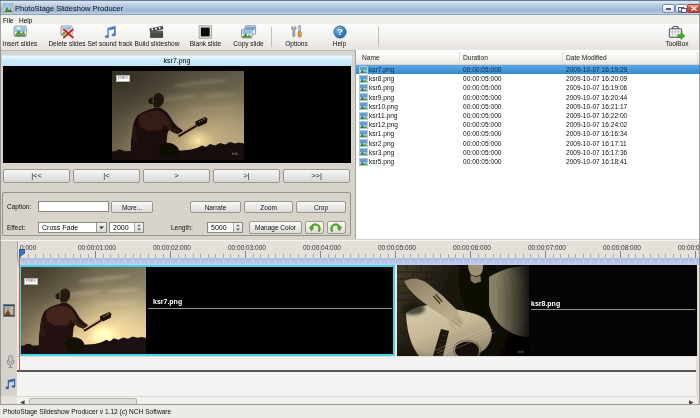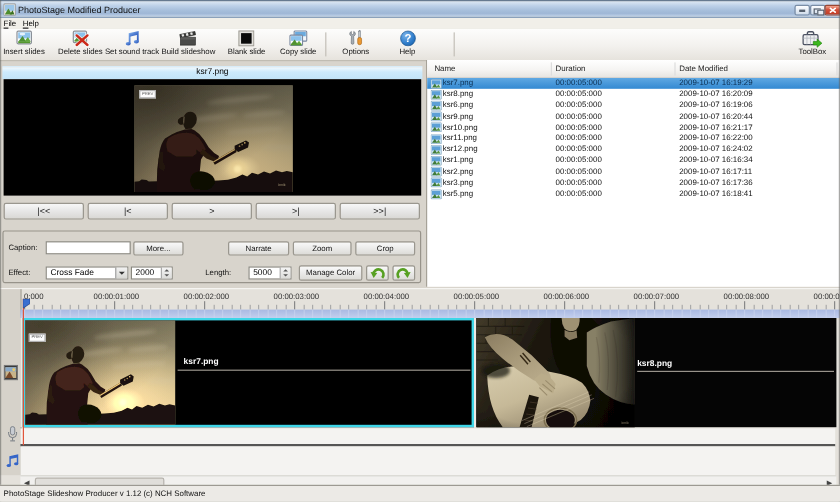--- a/index.html
+++ b/index.html
@@ -79,21 +79,21 @@
 <body>
 <div id="win">
 
   <div class="abs" id="title">
     <svg class="abs" style="left:3px;top:2px" width="10" height="10">
         <rect width="10" height="10" rx="1" fill="#e8e6e0" stroke="#888"></rect>
         <rect x="1" y="1" width="8" height="5" fill="#9cc6e8"></rect>
         <path d="M1 9 L4 4 L7 9 Z" fill="#4e8c2e"></path>
         <path d="M5 9 L7.5 5.5 L9 9 Z" fill="#3a7020"></path>
       </svg>
-    <span class="txt">PhotoStage Modified Producer</span>
+    <span class="txt">PhotoStage Slideshow Producer</span>
 
     <div class="abs" style="left:662px;top:3px;width:11px;height:7px;border:1px solid #7b8ea6;border-radius:2px;background:linear-gradient(#fdfeff,#cfdceb)">
         <div class="abs" style="left:2.5px;top:3px;width:5px;height:1.5px;background:#55606e"></div>
       </div>
     <div class="abs" style="left:675px;top:3px;width:11px;height:7px;border:1px solid #7b8ea6;border-radius:2px;background:linear-gradient(#fdfeff,#cfdceb)">
         <div class="abs" style="left:2px;top:1.5px;width:4px;height:3px;border:1px solid #55606e"></div>
         <div class="abs" style="left:4.5px;top:2.8px;width:4px;height:3px;border:1px solid #55606e;background:#e8eef5"></div>
       </div>
     <div class="abs" style="left:687px;top:3px;width:12px;height:7px;border:1px solid #9a4733;border-radius:2px;background:linear-gradient(#f2a38c,#d2503a 45%,#c03c24)">
       <svg class="abs" style="left:3px;top:1px" width="6" height="5">

